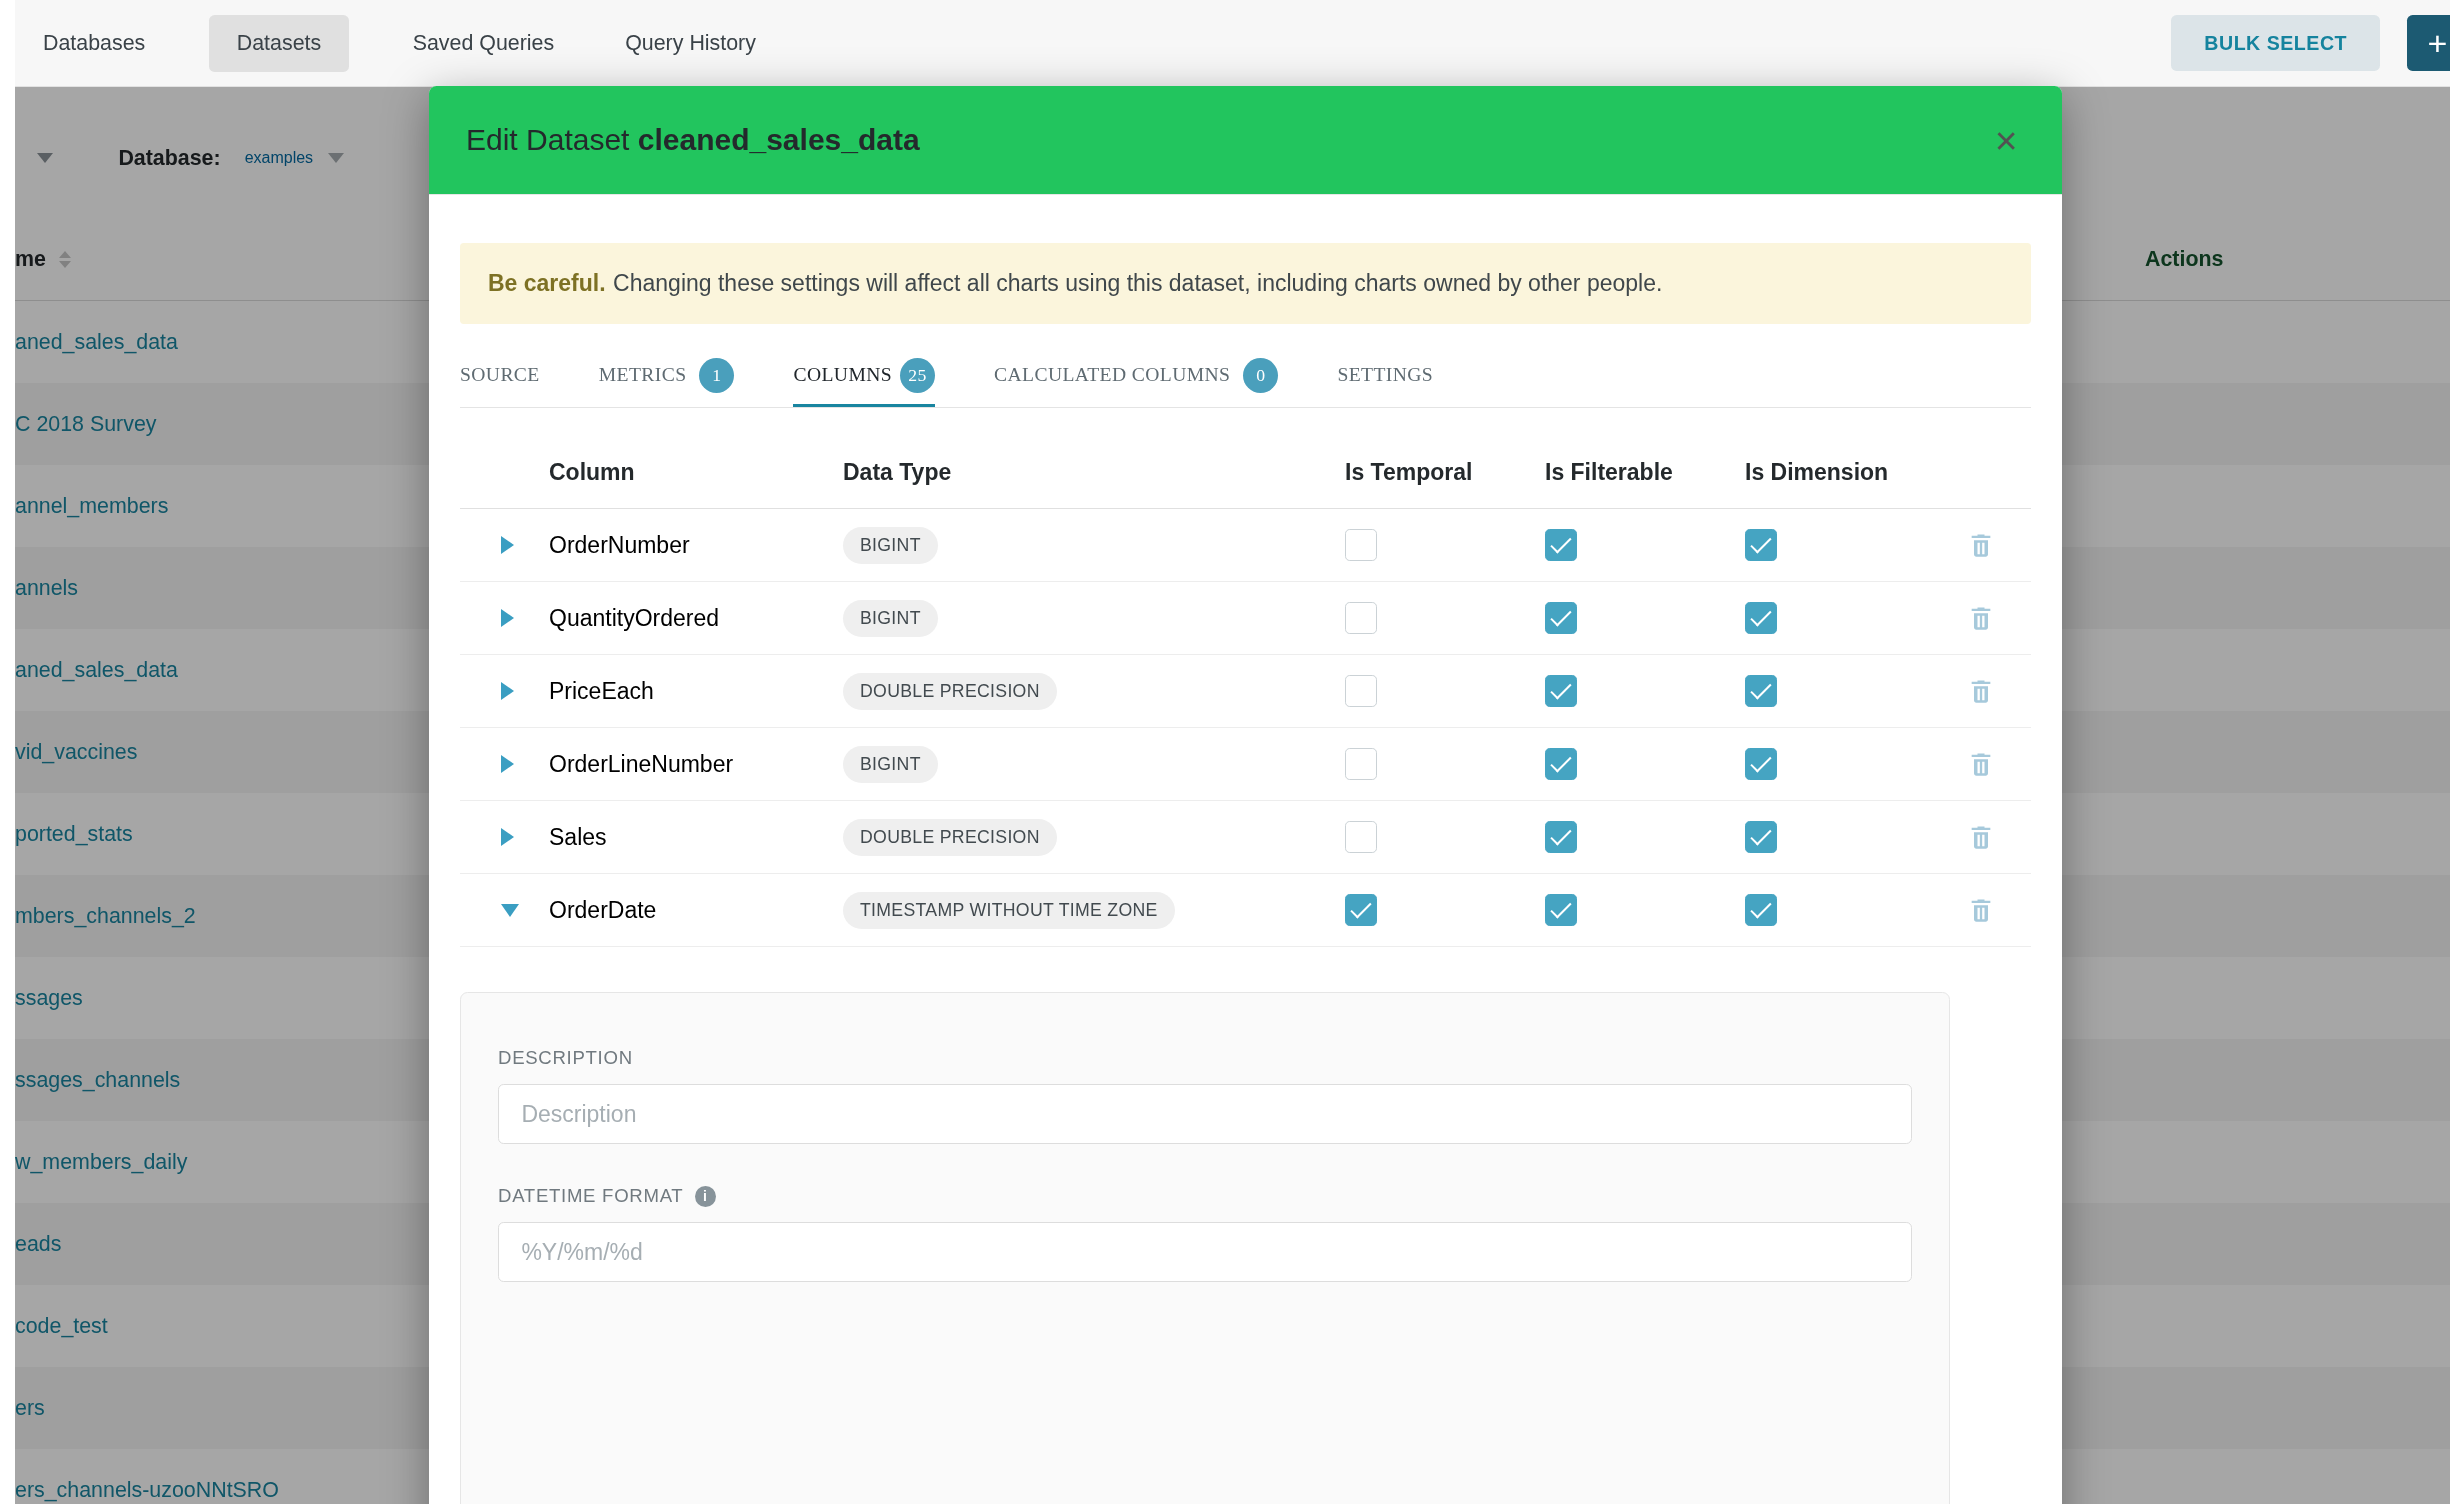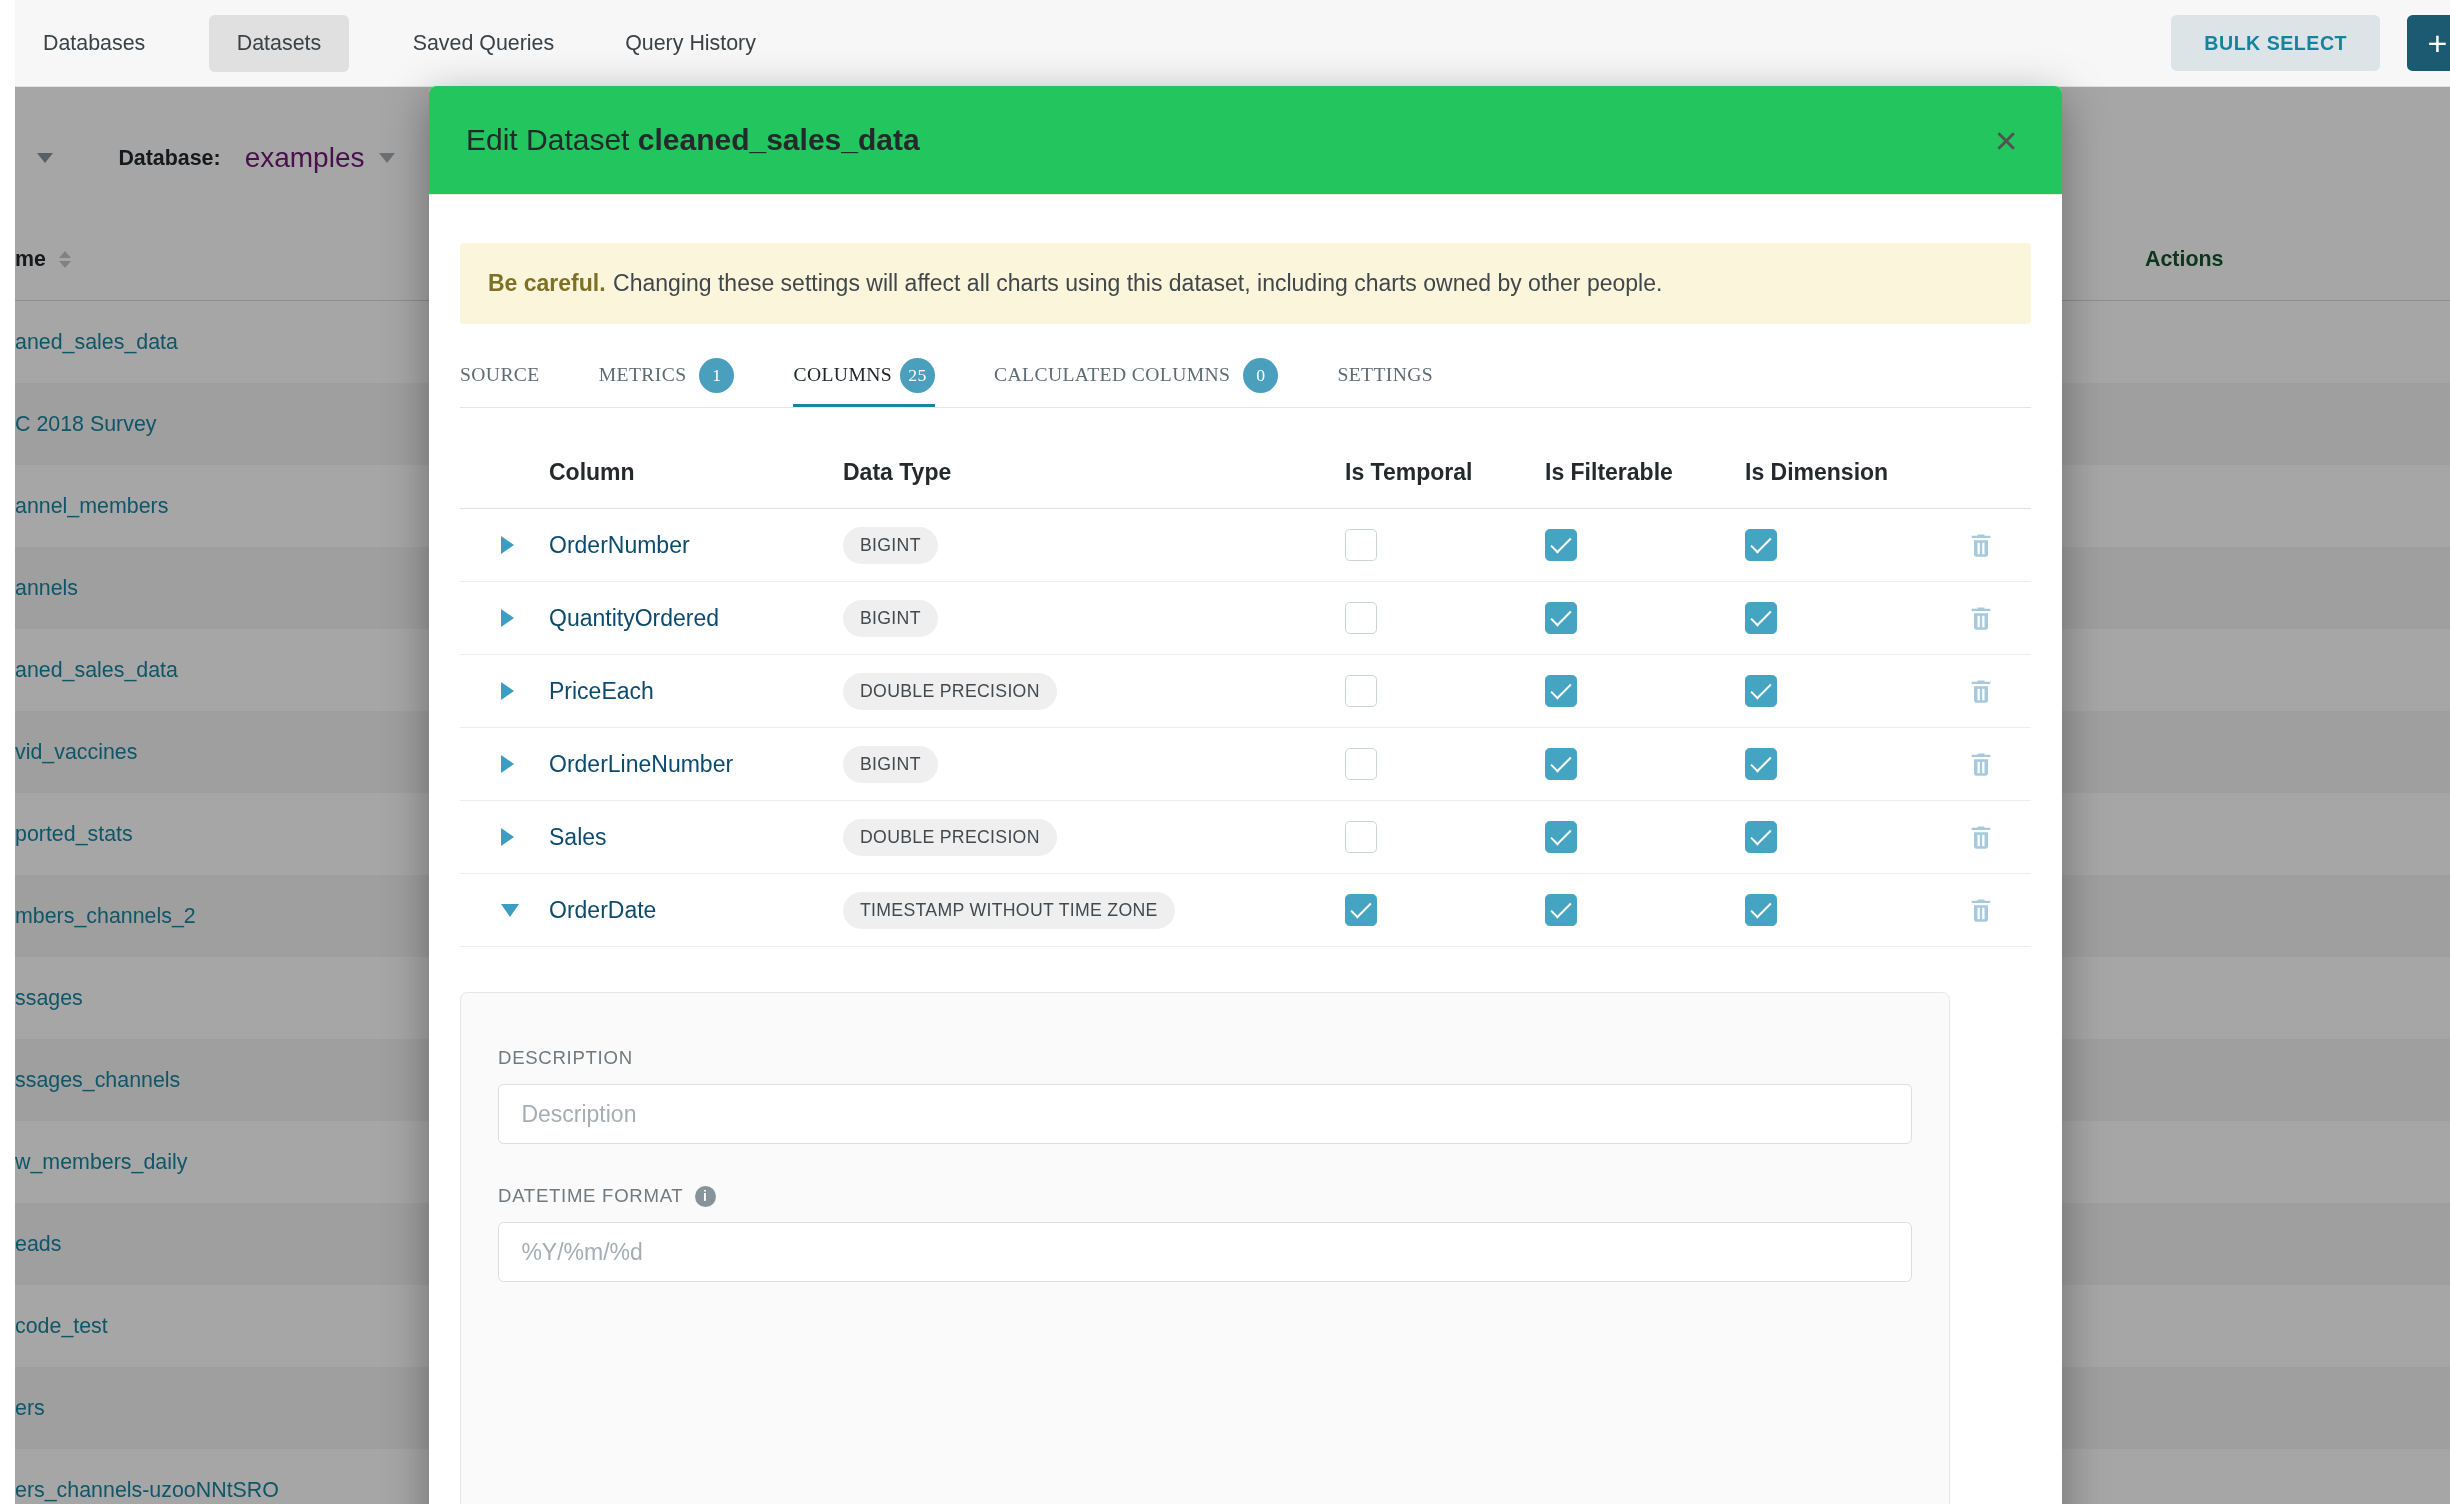--- a/index.html
+++ b/index.html
@@ -17,21 +17,21 @@
               letter-spacing:0.5px; border:none; border-radius:5.6px; display:flex; align-items:center; margin-right:27px; cursor:pointer; }
   .plus-btn { width:103px; height:56px; background:#1C5A72; color:#fff; font-size:34px; border:none; border-radius:5.6px;
               display:flex; align-items:center; padding-left:20.5px; margin-right:-45px; cursor:pointer; }
 
   
   .content { position:absolute; top:87px; left:0; right:0; bottom:0; background:#fff; }
   .filter-row { position:absolute; top:45px; left:0; height:52px; display:flex; align-items:center; }
   .tri-down { width:0; height:0; border-left:8.4px solid transparent; border-right:8.4px solid transparent; border-top:10.3px solid #8A9298; }
   .filter-caret-left { margin-left:22.4px; }
   .db-label { margin-left:65px; font-size:21.4px; font-weight:bold; color:#24292C; }
-  .db-value { margin-left:24px; font-size:28px; color:#701a75; }
+  .db-value { margin-left:24px; font-size:16px; color:#0369a1; }
   .db-caret { margin-left:15px; border-top-color:#A7ADB1; }
   .name-header { position:absolute; top:160px; left:0; font-size:21.4px; font-weight:bold; color:#24292C; display:flex; align-items:center; }
   .sort-icon { display:inline-flex; flex-direction:column; margin-left:13px; gap:2.8px; }
   .sort-icon i { display:block; width:0; height:0; border-left:6.5px solid transparent; border-right:6.5px solid transparent; }
   .sort-up { border-bottom:7.5px solid #C6C6C6; }
   .sort-down { border-top:7.5px solid #C6C6C6; }
   .actions-header { position:absolute; top:160px; left:2130px; font-size:21.4px; font-weight:bold; color:#14532d; }
   .dataset-rows { position:absolute; top:213px; left:0; right:0; border-top:0.9px solid #DADADA; }
   .dataset-row { height:82px; display:flex; align-items:center; font-size:21.4px; color:#1985A0; cursor:pointer; }
   .dataset-row:nth-child(even) { background:#F4F4F4; }
@@ -59,21 +59,21 @@
   .tab-badge { min-width:35px; height:35px; padding:0 7.5px; border-radius:17.7px; background:#4A9FBC; color:#fff;
                font-size:17.7px; display:flex; align-items:center; justify-content:center; }
 
   .cols-grid { display:grid; grid-template-columns:89px 294px 502px 200px 200px 214px 1fr; align-items:center; }
   .cols-head { margin-top:28px; height:73px; border-bottom:0.9px solid #E0E0E0; font-size:23px; font-weight:bold; color:#24292C; }
   .col-row { height:73px; border-bottom:0.9px solid #EDEDED; }
   .caret { width:0; height:0; margin-left:41px; cursor:pointer;
            border-top:9.3px solid transparent; border-bottom:9.3px solid transparent; border-left:13px solid #3A9EC2; }
   .caret.on { border-left:9.3px solid transparent; border-right:9.3px solid transparent;
               border-top:13px solid #3A9EC2; border-bottom:none; }
-  .col-name { font-size:23px; color:#0c4a6e; }
+  .col-name { font-size:23px; color:#000000; }
   .type-pill { display:inline-block; justify-self:start; background:#EFEFEF; border-radius:18.6px; padding:8.4px 17px;
                font-size:17.7px; color:#424A4F; letter-spacing:0.3px; white-space:nowrap; }
   .cb { width:32px; height:32px; border:1.9px solid #CBD2D6; border-radius:4.7px; background:#fff; position:relative; cursor:pointer; }
   .cb.on { background:#45A4C2; border-color:#45A4C2; }
   .cb.on::after { content:""; position:absolute; left:10.3px; top:2.8px; width:8.4px; height:17.7px;
                   border:solid #fff; border-width:0 2.8px 2.8px 0; transform:rotate(45deg); }
   .trash { margin-left:7.5px; cursor:pointer; display:flex; }
 
   .detail-panel { margin-top:45px; width:1490px; min-height:578px; background:#FAFAFA; border:0.9px solid #E6E6E6;
                   border-radius:7.5px; padding:54px 37px 56px 37px; }

